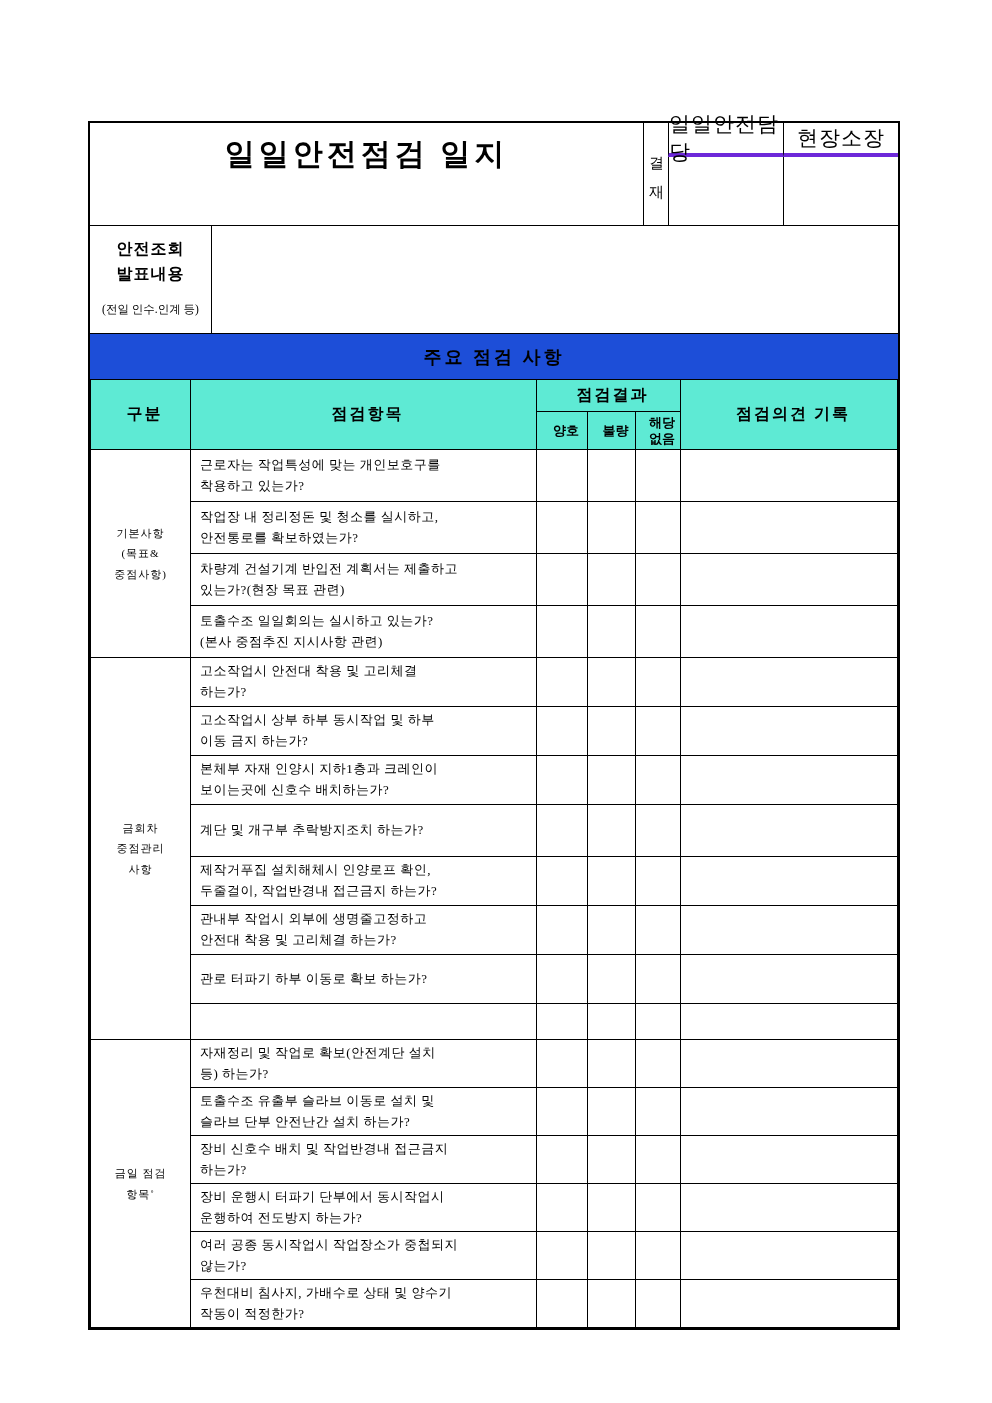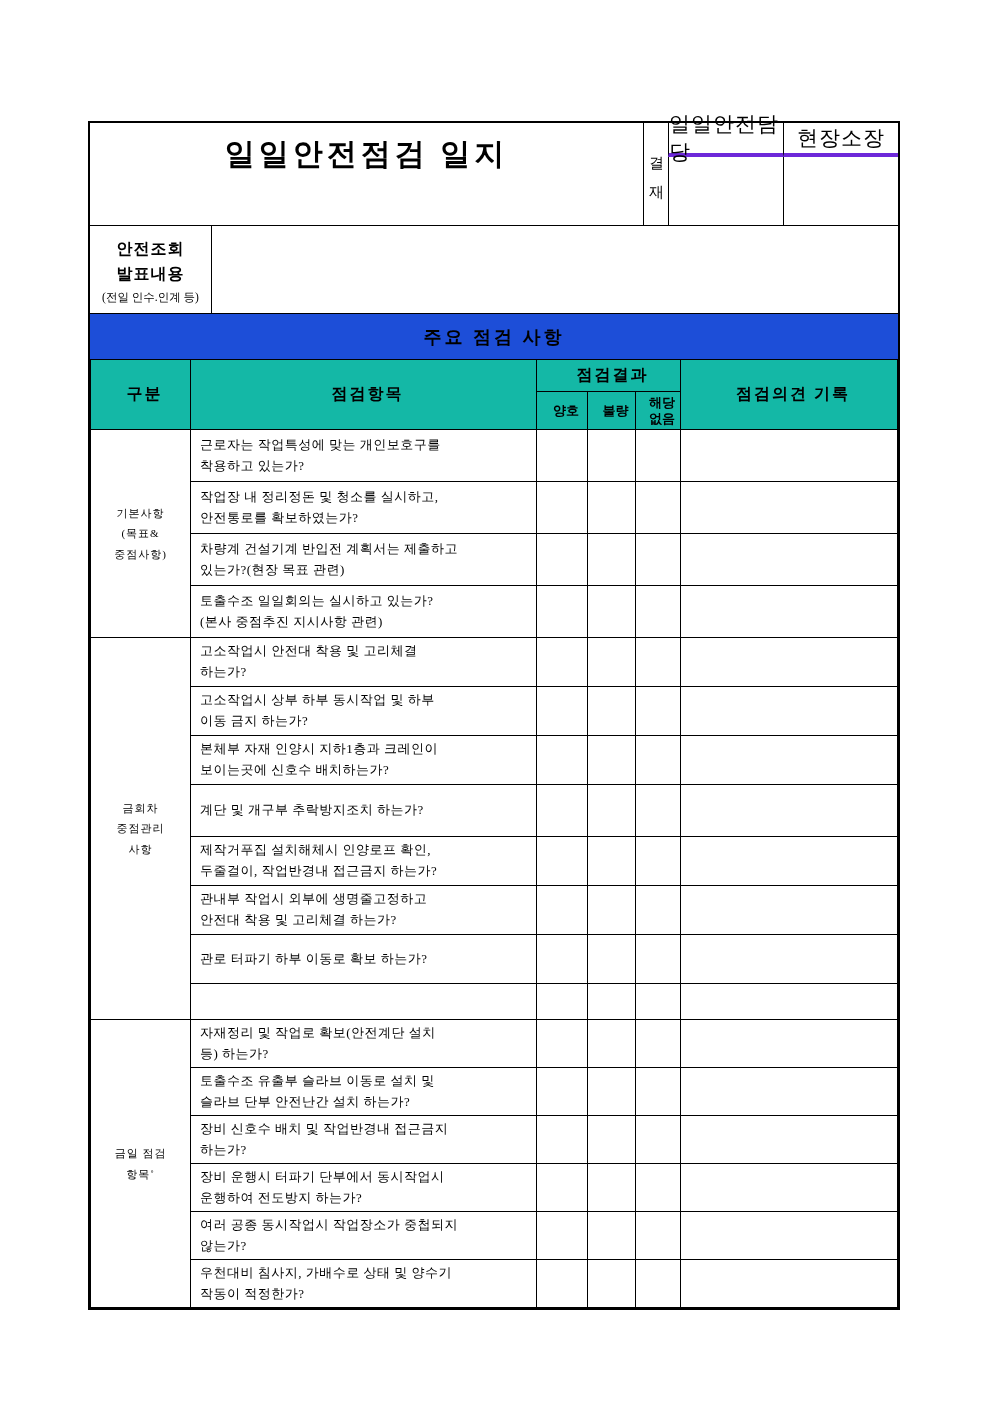--- a/index.html
+++ b/index.html
@@ -16,39 +16,39 @@
   .approval-label-cell { grid-area:1/2/3/3; border-left:1px solid #000; display:flex; align-items:center; justify-content:center; }
   .approval-label-cell span { writing-mode:vertical-rl; text-orientation:upright; font-size:15px; letter-spacing:14px; }
   .ap-h1 { grid-area:1/3/2/4; }
   .ap-h2 { grid-area:1/4/2/5; }
   .ap-h1,.ap-h2 { border-left:1px solid #000; border-bottom:4px solid #6d28d9; display:flex; align-items:center; justify-content:center; font-size:21px; letter-spacing:1px; }
   .sig1 { grid-area:2/3/3/4; }
   .sig2 { grid-area:2/4/3/5; }
   .sig1,.sig2 { border-left:1px solid #000; }
 
   
-  .brief-block { border-top:1px solid #000; height:88px; display:flex; }
+  .brief-block { border-top:1px solid #000; height:108px; display:flex; }
   .brief-label { width:122px; border-right:1px solid #000; text-align:center; padding-top:11px; }
   .brief-label .b1 { font-weight:bold; font-size:16px; line-height:1.55; letter-spacing:1px; }
-  .brief-label .b2 { font-size:11.5px; margin-top:3px; letter-spacing:0; }
+  .brief-label .b2 { font-size:11.5px; margin-top:15px; letter-spacing:0; }
   .brief-content { flex:1; }
 
   
   .section-bar { border-top:1px solid #000; height:46px; background:#1d4ed8; display:flex; align-items:center; justify-content:center; font-size:18px; font-weight:bold; letter-spacing:3px; }
 
   
   table { width:100%; border-collapse:collapse; table-layout:fixed; }
   .main-table { border-top:1px solid #000; }
   col.c-cat { width:100px; }
   col.c-item { width:346px; }
   col.c-r1 { width:51px; }
   col.c-r2 { width:48px; }
   col.c-r3 { width:45px; }
   th,td { border:1px solid #000; }
-  thead th { background:#14b8a6; font-weight:bold;padding-left:8px; }
+  thead th { background:#5eead4; font-weight:bold;padding-left:8px; }
   th.h-main { font-size:16px; letter-spacing:2px; }
   th.h-sub { font-size:13px; letter-spacing:0; white-space:pre-line; line-height:1.2; }
   tr.hh1 { height:32px; }
   tr.hh2 { height:38px; }
   td.cat { text-align:center; vertical-align:middle; font-size:11px; white-space:pre-line; line-height:1.85; letter-spacing:1px; }
   td.item { vertical-align:middle; font-size:13px; white-space:pre-line; line-height:1.6; padding:2px 4px 2px 9px; letter-spacing:0.5px; }
   td.res,td.opinion { background:#fff; }
   tr.rh52 { height:52px; }
   tr.rh49 { height:49px; }
   tr.rh48 { height:48px; }

